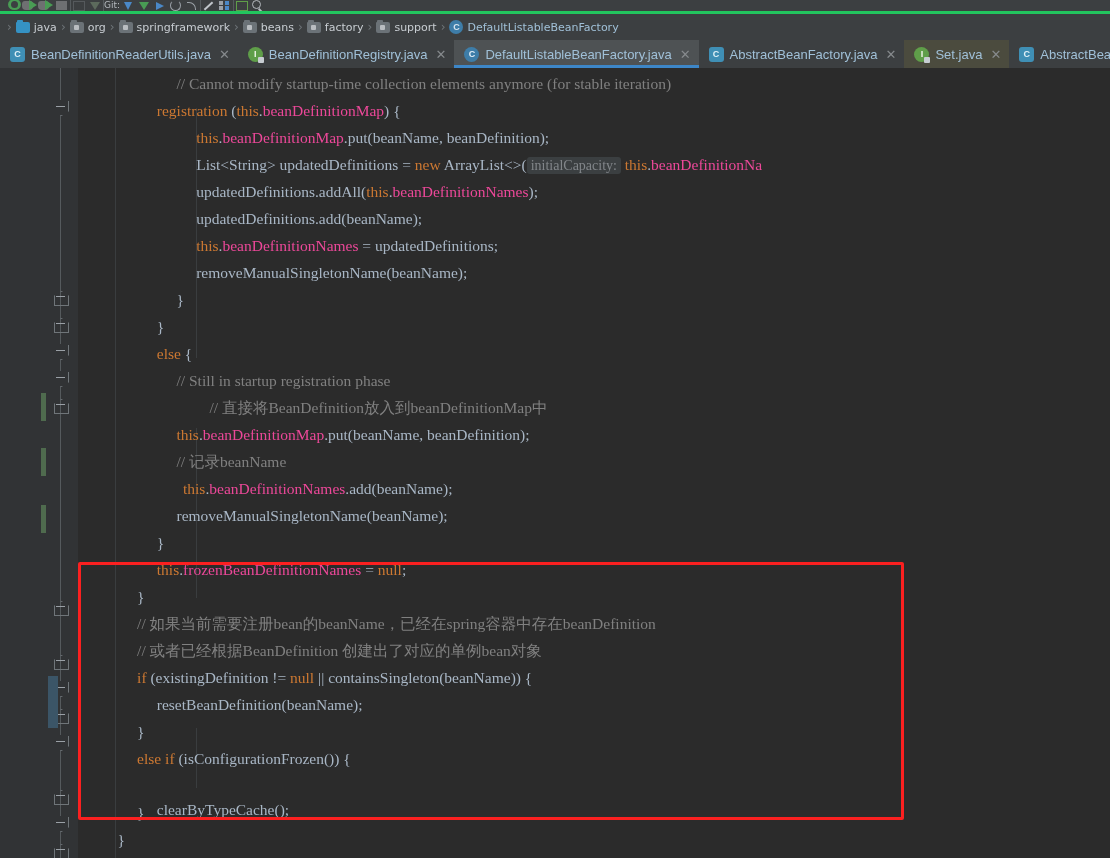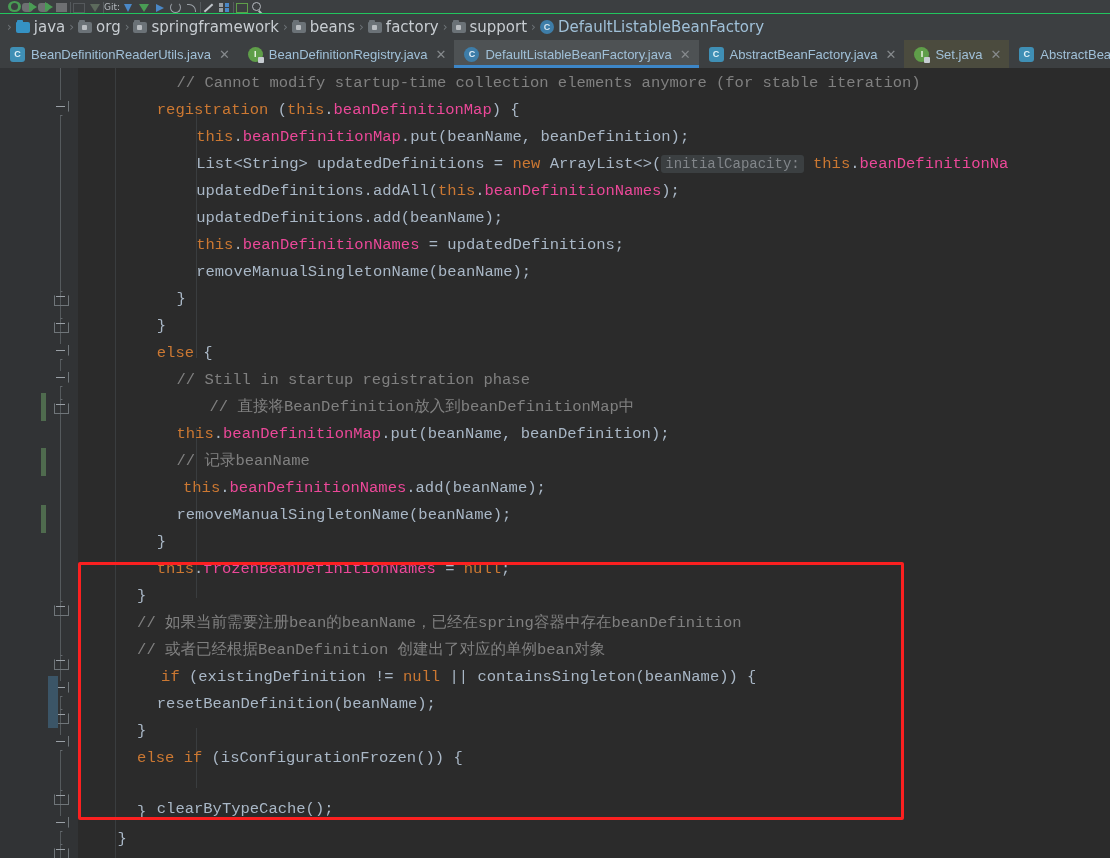--- a/index.html
+++ b/index.html
@@ -9,21 +9,21 @@
     font-family: "DejaVu Sans", sans-serif;
     overflow: hidden;
   }
 
   #app { position: relative; width: 1110px; height: 858px; background: #2b2b2b; }
 
   
   .toolbar {
     position: absolute; left: 0; top: 0; width: 1110px; height: 14px;
     background: #3c3f41;
-    border-bottom: 1px solid #22c55e;
+    border-bottom: 3px solid #22c55e;
     display: flex; align-items: flex-end; padding-left: 6px;
     overflow: hidden;
   }
   .tb-ico { width: 16px; height: 13px; position: relative; flex: 0 0 auto; }
   .tb-sep { width: 1px; height: 11px; background: #555a5d; flex: 0 0 auto; }
   .tb-gear {
     width: 13px; height: 11px; border-radius: 50%;
     background: #499c54; position: relative; top: 1px; margin-left: 2px;
   }
   .tb-gear::after {
@@ -91,21 +91,21 @@
   
   .breadcrumb {
     position: absolute; left: 0; top: 14px; width: 1110px; height: 26px;
     background: #3c3f41;
     display: flex; align-items: center; padding-left: 4px;
     font-size: 13px; color: #a9b7c6;
     white-space: nowrap; overflow: hidden;
   }
   .bc-item { display: flex; align-items: center; gap: 4px; padding: 0 1px; }
   .bc-sep { color: #6f7579; font-size: 12px; padding: 0 3px; }
-  .bc-label { color: #a0c0d8; font-size: 15px; }
+  .bc-label { color: #a0c0d8; font-size: 11px; }
   .bc-label.dir { color: #c8cdd2; }
   .ico-folder {
     width: 14px; height: 11px; border-radius: 1px 2px 2px 2px;
     background: #6b7277; position: relative; flex: 0 0 auto;
   }
   .ico-folder::before {
     content: ""; position: absolute; left: 1px; top: -2px;
     width: 6px; height: 3px; background: #6b7277; border-radius: 1px 1px 0 0;
   }
   .ico-folder::after {
@@ -204,21 +204,21 @@
   }
   .code-area {
     position: absolute; left: 78px; top: 0; right: 0; bottom: 0;
     background: #2b2b2b;
   }
   .vline {
     position: absolute; top: 0; bottom: 0; width: 1px; background: #3a3d3f;
   }
   .codeline {
     position: absolute; left: 0; height: 27px; line-height: 27px;
-    font-family: Liberation Mono, monospace; font-size: 15.5px;
+    font-family: Liberation Serif, serif; font-size: 15.5px;
     white-space: pre; color: #a9b7c6;
   }
 
   
   .kw   { color: #cc7832; }
   .fld  { color: #ec4899; }
   .cmt  { color: #808080; }
   .txt  { color: #a9b7c6; }
   .br   { color: #a9b7c6; }
   .hint {
@@ -460,21 +460,21 @@
         <div class="codeline" style="top: 326px; left: 98.5px; margin-left: 33px;"><span class="cmt">// 直接将BeanDefinition放入到beanDefinitionMap中</span></div>
         <div class="codeline" style="top: 353px; left: 98.5px;"><span class="kw">this</span><span class="txt">.</span><span class="fld">beanDefinitionMap</span><span class="txt">.put(beanName, beanDefinition);</span></div>
         <div class="codeline" style="top: 380px; left: 98.5px;"><span class="cmt">// 记录beanName</span></div>
         <div class="codeline" style="top: 407px; left: 105px;"><span class="kw">this</span><span class="txt">.</span><span class="fld">beanDefinitionNames</span><span class="txt">.add(beanName);</span></div>
         <div class="codeline" style="top: 434px; left: 98.5px;"><span class="txt">removeManualSingletonName(beanName);</span></div>
         <div class="codeline" style="top: 461px; left: 78.8px;"><span class="br">}</span></div>
         <div class="codeline" style="top: 488px; left: 78.8px;"><span class="kw">this</span><span class="txt">.</span><span class="fld">frozenBeanDefinitionNames</span><span class="txt"> = </span><span class="kw">null</span><span class="txt">;</span></div>
         <div class="codeline" style="top: 515px; left: 59.1px;"><span class="br">}</span></div>
         <div class="codeline" style="top: 542px; left: 59.1px;"><span class="cmt">// 如果当前需要注册bean的beanName，已经在spring容器中存在beanDefinition</span></div>
         <div class="codeline" style="top: 569px; left: 59.1px;"><span class="cmt">// 或者已经根据BeanDefinition 创建出了对应的单例bean对象</span></div>
-        <div class="codeline" style="top: 596px; left: 59.1px; margin-left: 24px;"><span class="kw">if</span><span class="txt"> (existingDefinition != </span><span class="kw">null</span><span class="txt"> || containsSingleton(beanName)) {</span></div>
+        <div class="codeline" style="top: 596px; left: 59.1px;"><span class="kw">if</span><span class="txt"> (existingDefinition != </span><span class="kw">null</span><span class="txt"> || containsSingleton(beanName)) {</span></div>
         <div class="codeline" style="top: 623px; left: 78.8px;"><span class="txt">resetBeanDefinition(beanName);</span></div>
         <div class="codeline" style="top: 650px; left: 59.1px;"><span class="br">}</span></div>
         <div class="codeline" style="top: 677px; left: 59.1px;"><span class="kw">else</span><span class="txt"> </span><span class="kw">if</span><span class="txt"> (isConfigurationFrozen()) {</span></div>
         <div class="codeline" style="top: 704px; left: 78.8px; margin-top: 24px;"><span class="txt">clearByTypeCache();</span></div>
         <div class="codeline" style="top: 731px; left: 59.1px;"><span class="br">}</span></div>
         <div class="codeline" style="top: 758px; left: 39.4px;"><span class="br">}</span></div>
       </div>
 
     <div class="redbox" id="redbox" style="left: 78px; top: 494px; width: 826px; height: 258px; border-color: rgb(251, 32, 32);"></div>
 

